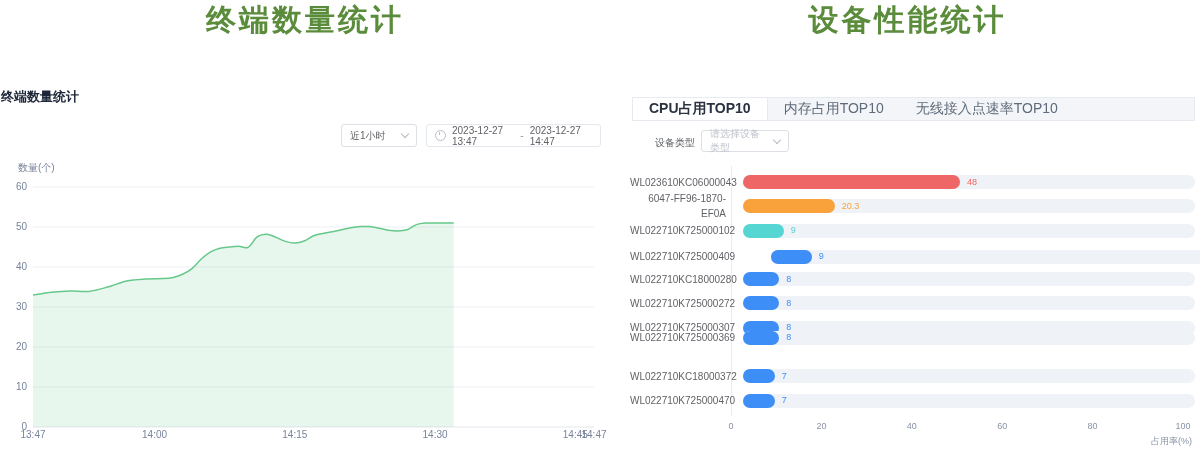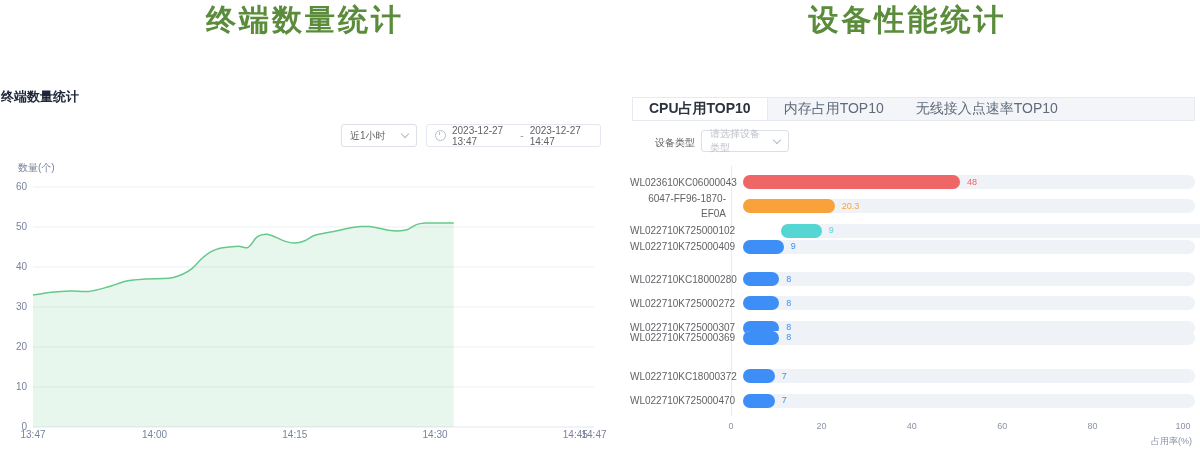--- a/index.html
+++ b/index.html
@@ -128,29 +128,29 @@
         </div>
       </div>
       <div class="bar-row" style="top: 32.78px;">
         <div class="bar-label">6047-FF96-1870-EF0A</div>
         <div class="bar-zone">
           <div class="bar-track"></div>
           <div class="bar-fill" style="width: 20.3%; background: rgb(249, 162, 60);"></div>
           <span class="bar-value" style="color: rgb(249, 162, 60); left: calc(20.3% + 7px);">20.3</span>
         </div>
       </div>
-      <div class="bar-row" style="top: 57.06px; gap: 38px;">
+      <div class="bar-row" style="top: 57.06px;">
         <div class="bar-label">WL022710K725000102</div>
         <div class="bar-zone">
           <div class="bar-track"></div>
           <div class="bar-fill" style="width: 9%; background: rgb(86, 214, 210);"></div>
           <span class="bar-value" style="color: rgb(86, 214, 210); left: calc(9% + 7px);">9</span>
         </div>
       </div>
-      <div class="bar-row" style="top: 73px;">
+      <div class="bar-row" style="top: 83px; gap: 28px;">
         <div class="bar-label">WL022710K725000409</div>
         <div class="bar-zone">
           <div class="bar-track"></div>
           <div class="bar-fill" style="width: 9%; background: rgb(62, 142, 247);"></div>
           <span class="bar-value" style="color: rgb(62, 142, 247); left: calc(9% + 7px);">9</span>
         </div>
       </div>
       <div class="bar-row" style="top: 105.62px;">
         <div class="bar-label">WL022710KC18000280</div>
         <div class="bar-zone">

